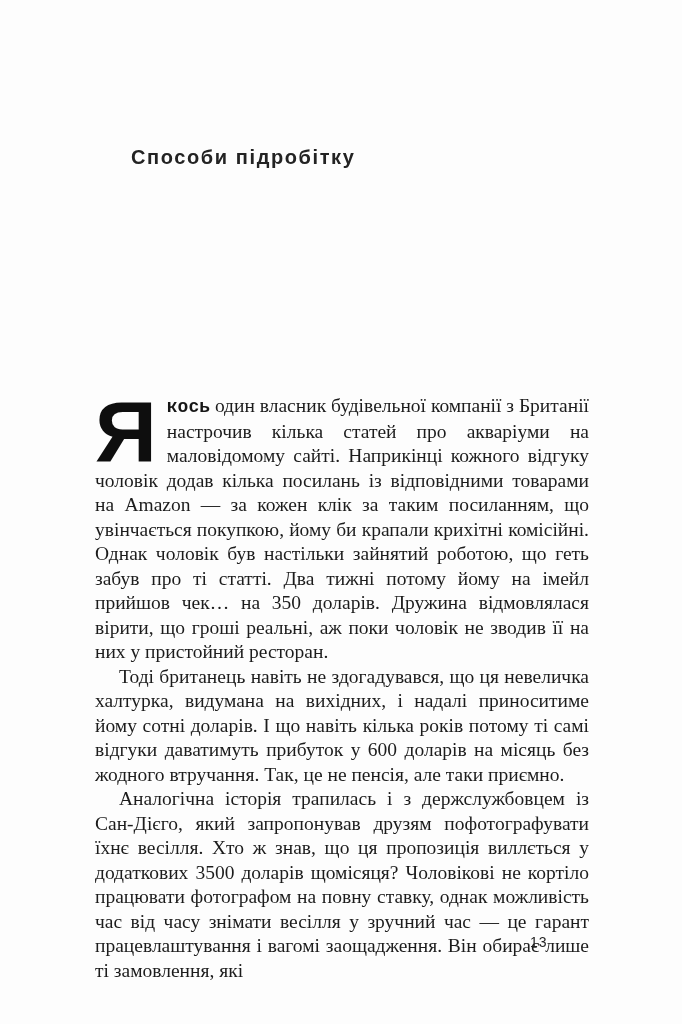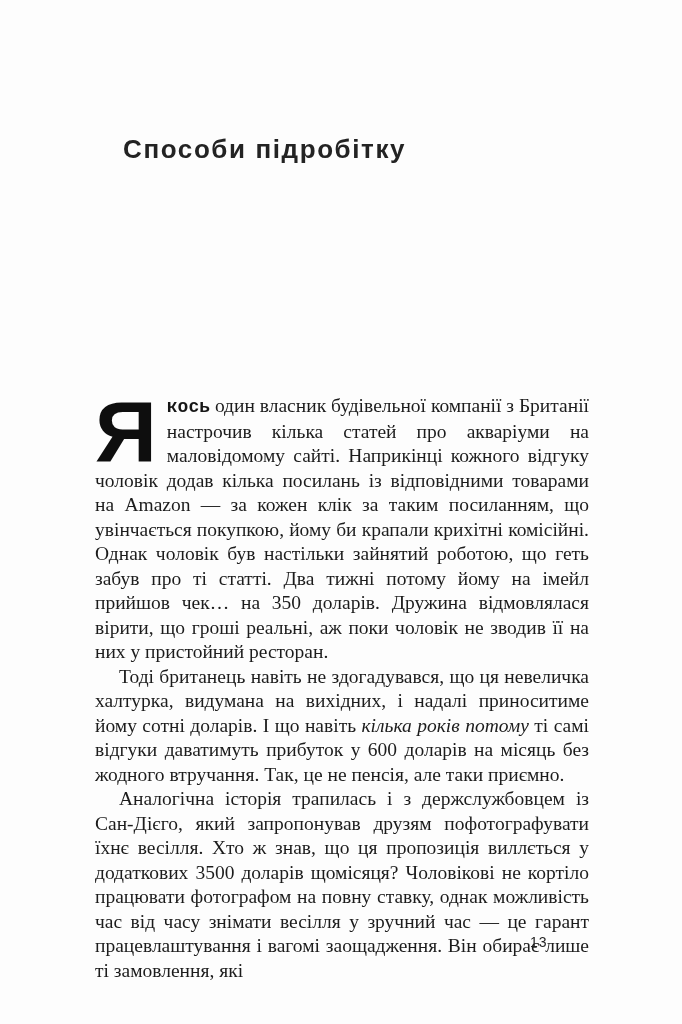--- a/index.html
+++ b/index.html
@@ -12,24 +12,24 @@
     width: 682px;
     height: 1024px;
     background: #fdfdfd;
     overflow: hidden;
     box-sizing: border-box;
   }
   .chapter-title {
     position: absolute;
     left: 119px;
     top: 130px;
-    margin: 4px;
+    margin: 12px;
     font-family: "Liberation Sans", sans-serif;
     font-weight: 700;
-    font-size: 26px;
+    font-size: 20px;
     line-height: 30px;
     letter-spacing: 1.6px;
     color: #232323;
   }
   .body-text {
     position: absolute;
     left: 95px;
     top: 394px;
     width: 494px;
     font-family: "Liberation Serif", "DejaVu Serif", serif;
@@ -54,21 +54,20 @@
     padding: 3px 10px 0 0;
     color: #0e0e0e;
   }
   .lead-word {
     font-family: Liberation Mono, monospace;
     font-weight: 700;
     font-size: 18px;
     color: #161616;
   }
   .italic {
-    font-style: italic;
   }
   .page-number {
     position: absolute;
     left: 530px;
     top: 934px;
     font-family: "Liberation Sans", sans-serif;
     font-size: 14px;
     letter-spacing: 1px;
     color: #232323;
   }

